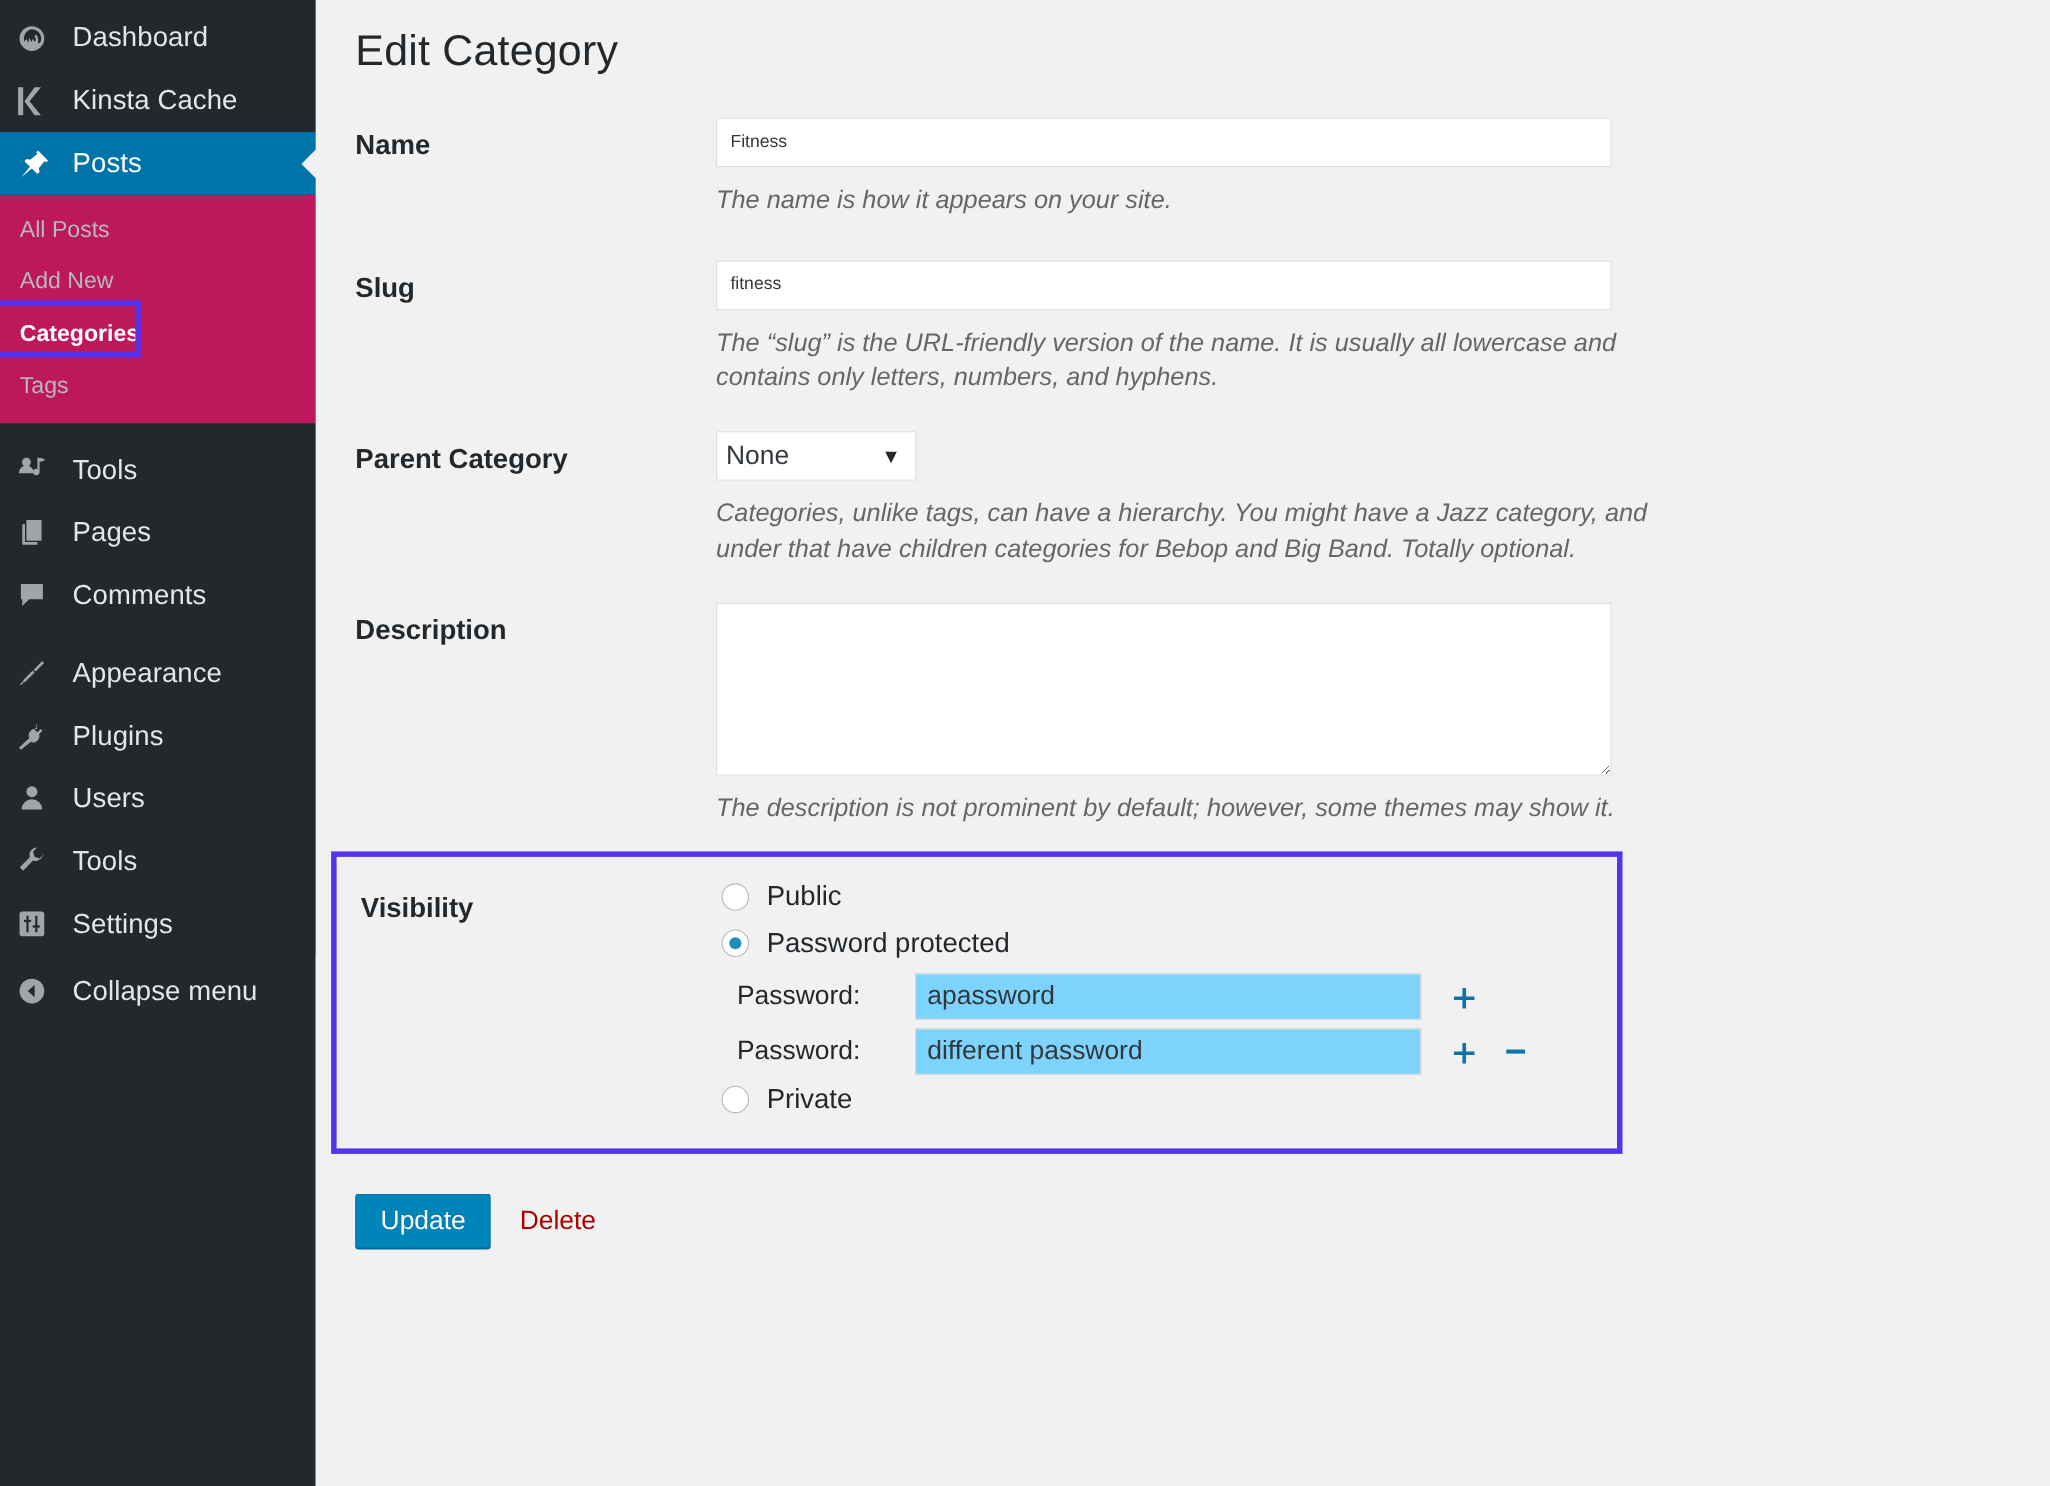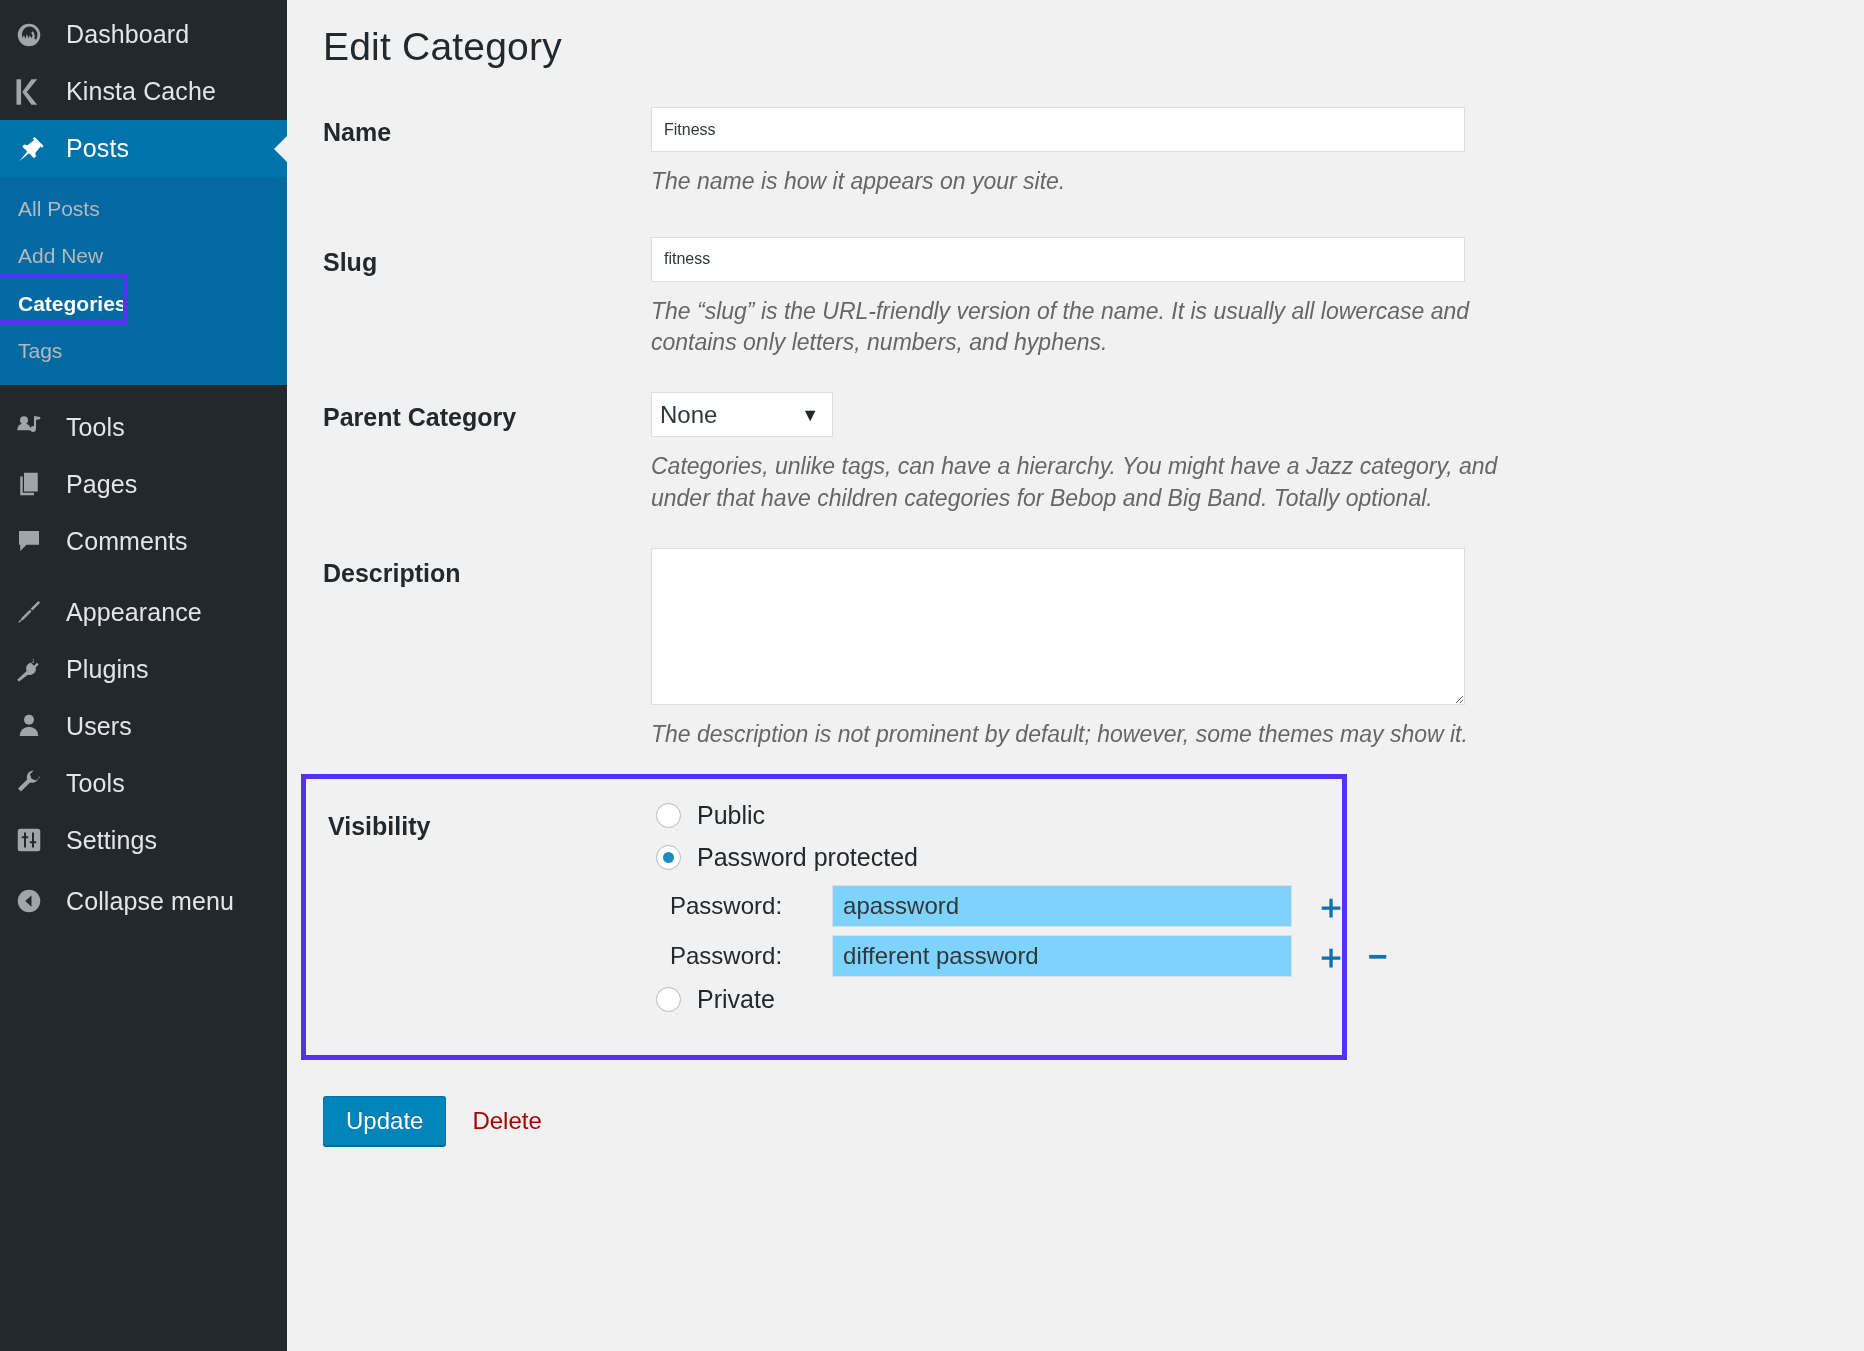--- a/index.html
+++ b/index.html
@@ -60,21 +60,21 @@
     position: absolute;
     right: -1px;
     top: 50%;
     transform: translateY(-50%);
     width: 0; height: 0;
     border-top: 14px solid transparent;
     border-bottom: 14px solid transparent;
     border-right: 14px solid #f1f1f1;
   }
   .submenu {
-    background: #0369a1;
+    background: #be185d;
     padding: 8px 0 10px 0;
   }
   .submenu-item {
     position: relative;
     font-size: 21px;
     color: #b4b9be;
     padding: 9px 0 9px 18px;
     line-height: 1.4;
     cursor: pointer;
   }
@@ -200,21 +200,21 @@
     resize: both;
     outline: none;
     display: block;
   }
 
   
   #visibility-panel {
     position: relative;
     margin-top: 24px;
     margin-left: -22px;
-    width: 1046px;
+    width: 1174px;
     box-sizing: border-box;
     border: 5px solid #5533ee;
     padding: 22px 5px 26px 22px;
   }
   #visibility-panel .vis-inner {
     display: flex;
     align-items: flex-start;
   }
   .radio-line {
     display: flex;
@@ -534,21 +534,21 @@
             <span class="pw-btn">＋</span>
           </div>
 
           <div class="pw-line">
             <span class="pw-label">Password:</span>
             <input class="pw-input" type="text" value="different password" style="">
             <span class="pw-btn">＋</span>
             <span class="pw-btn minus">−</span>
           </div>
 
-          <div class="radio-line" style="margin-top:8px;margin-bottom:15px;">
+          <div class="radio-line" style="margin-top:8px;margin-bottom:4px;">
             <span class="radio"></span>
             <span class="radio-label">Private</span>
           </div>
 
         </div>
       </div>
     </div>
 
   </div>
 

